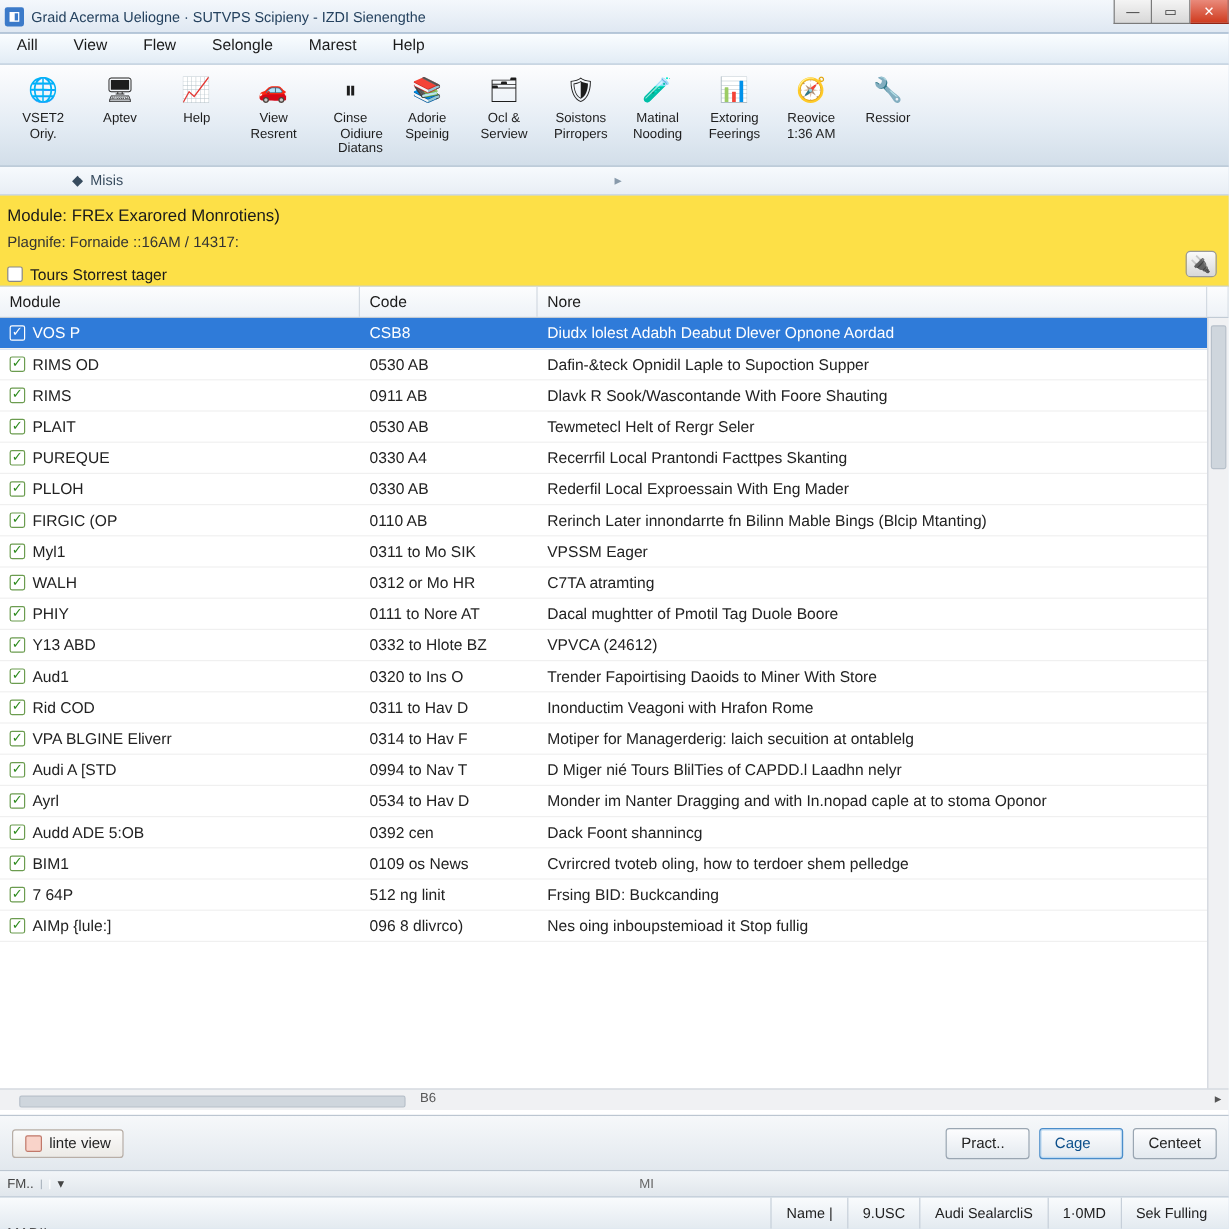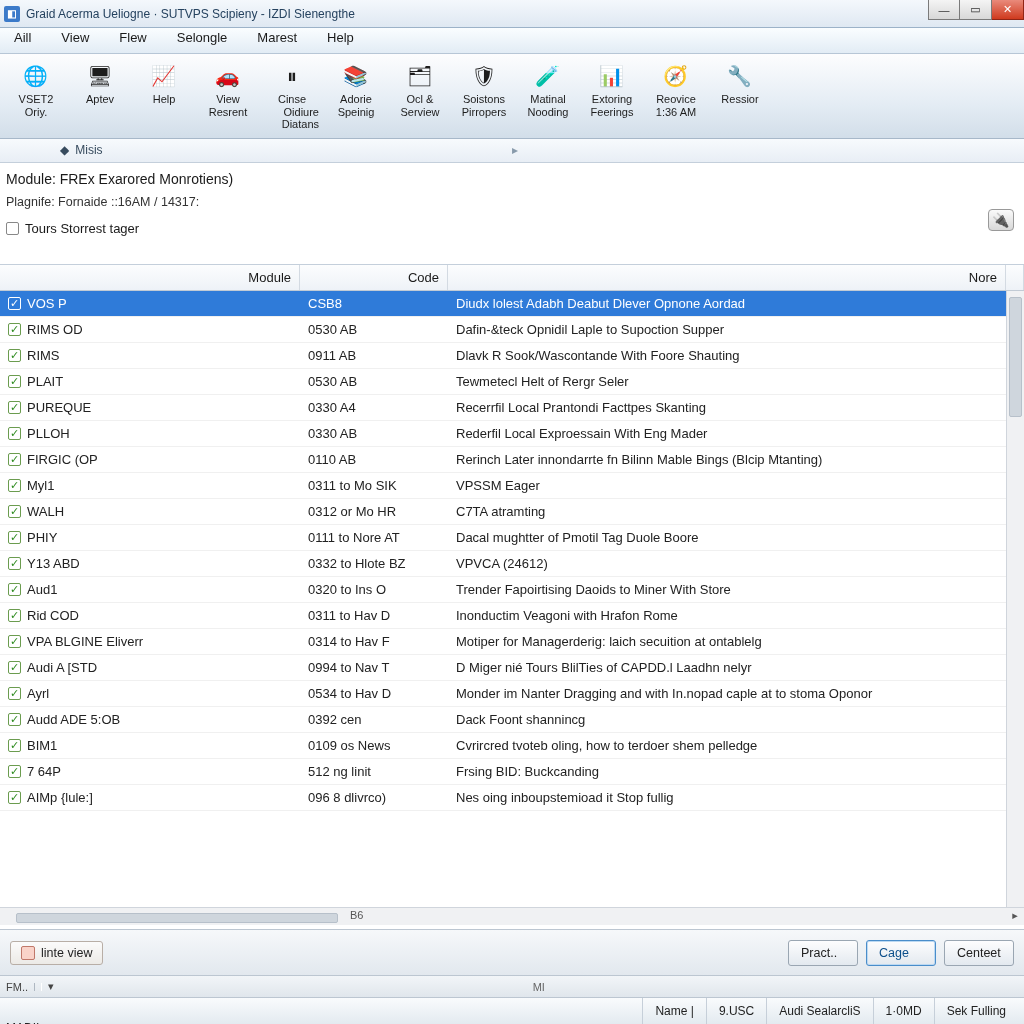--- a/index.html
+++ b/index.html
@@ -81,23 +81,23 @@
   border-bottom:1px solid #c4cfdb;
   display:flex; align-items:center;
   padding: 0 60px;
   font-size:12px; color:#374b5e;
   position:relative;
 }
 .breadbar .bullet { margin-right:6px; color:#374b5e; }
 .breadbar .arrow { position:absolute; left:50%; color:#889aab; }
 
 .context {
-  background:#ffffff;
+  background:#fde047;
   border-bottom:1px solid #c4cfdb;
-  padding: 8px 6px 28px 6px;
+  padding: 8px 6px 2px 6px;
   color:#1a1a1a;
   position:relative;
 }
 .context .line1 { font-size:14px; margin-bottom:8px; }
 .context .line2 { font-size:12.5px; color:#333; margin-bottom:12px;}
 .context-toggle { display:flex; align-items:center; gap:6px; font-size:13px; }
 .context-toggle .chk { width:13px;height:13px;border:1px solid #888;background:#fff;border-radius:2px;}
 .ctx-plug { position:absolute; right:10px; top:46px; width:26px;height:22px; background:linear-gradient(#fafafa,#d8d8d8); border:1px solid #999;border-radius:4px; display:flex;align-items:center;justify-content:center;font-size:14px;color:#444;}
 
 .table-wrap {
@@ -105,21 +105,21 @@
   background:#fff;
   position:relative;
   overflow:hidden;
   border-bottom:1px solid #bcc6d1;
 }
 .thead {
   height:26px;
   background:linear-gradient(#fcfdfe,#eef2f7);
   border-bottom:1px solid #c2cbd5;
   display:flex;
-  font-size:13px; color:#1a1a1a;text-align:right;
+  font-size:13px; color:#1a1a1a;
 }
 .thead .col { padding:5px 8px; border-right:1px solid #d3dae2; }
 .col-mod { width:300px; }
 .col-code { width:148px; }
 .col-note { flex:1; }
 .col-scroll { width:18px; border-right:none; }
 .tbody {
   position:absolute;
   top:26px; bottom:18px; left:0; right:18px;
   overflow:hidden;

